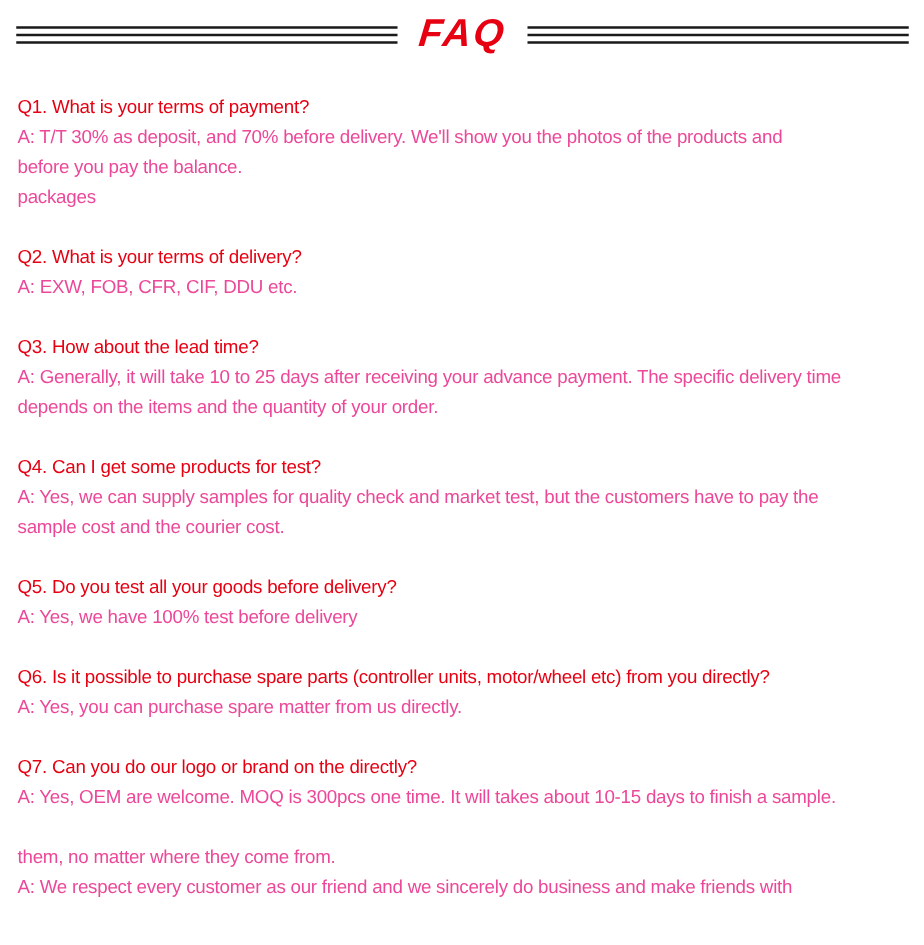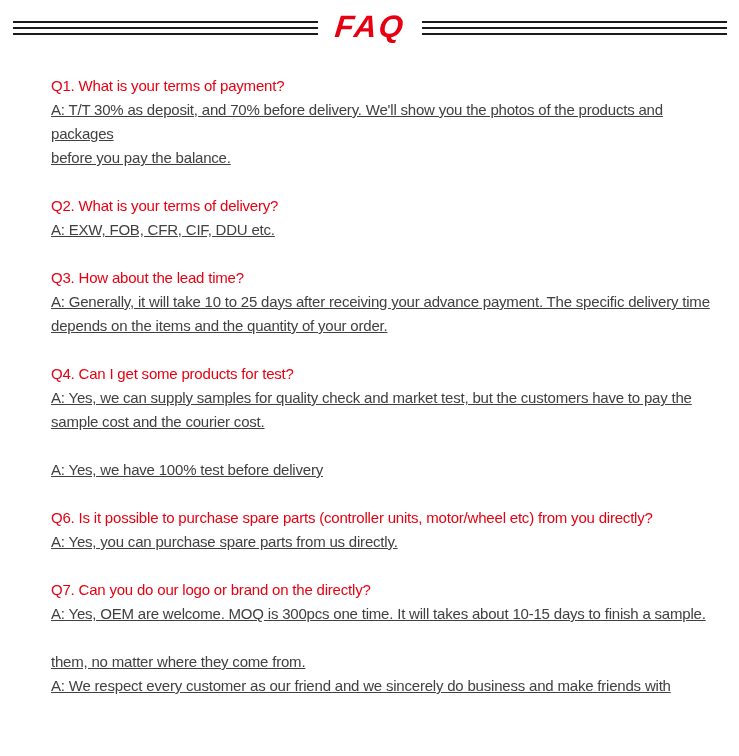--- a/index.html
+++ b/index.html
@@ -53,28 +53,26 @@
     margin: 0 0 24px 0;
   }
   .faq-item:last-child {
     margin-bottom: 0;
   }
   .q, .a {
     font-size: 15px;
     line-height: 24px;
     letter-spacing: -0.2px;
     white-space: nowrap;
-    margin-left: 37px;
   }
   .q {
     color: #e60012;
   }
   .a {
-    color: #404040;
-    text-decoration: underline;
+    color: #ec4899;
   }
 </style>
 </head>
 <body>
 
 <div class="page">
 
   <div class="header">
     <div class="rule-group">
       <div class="rule"></div>
@@ -87,48 +85,49 @@
       <div class="rule"></div>
       <div class="rule"></div>
     </div>
   </div>
 
   <div class="faq-list">
 
     <section class="faq-item">
       <div class="q">Q1. What is your terms of payment?</div>
       <div class="a">A: T/T 30% as deposit, and 70% before delivery. We'll show you the photos of the products and</div>
+      <div class="a">before you pay the balance.</div>
       <div class="a">packages</div>
-      <div class="a">before you pay the balance.</div>
     </section>
 
     <section class="faq-item">
       <div class="q">Q2. What is your terms of delivery?</div>
       <div class="a">A: EXW, FOB, CFR, CIF, DDU etc.</div>
     </section>
 
     <section class="faq-item">
       <div class="q">Q3. How about the lead time?</div>
       <div class="a">A: Generally, it will take 10 to 25 days after receiving your advance payment. The specific delivery time</div>
       <div class="a">depends on the items and the quantity of your order.</div>
     </section>
 
     <section class="faq-item">
       <div class="q">Q4. Can I get some products for test?</div>
       <div class="a">A: Yes, we can supply samples for quality check and market test, but the customers have to pay the</div>
       <div class="a">sample cost and the courier cost.</div>
     </section>
 
     <section class="faq-item">
+      <div class="q">Q5. Do you test all your goods before delivery?</div>
       <div class="a">A: Yes, we have 100% test before delivery</div>
     </section>
 
     <section class="faq-item">
       <div class="q">Q6. Is it possible to purchase spare parts (controller units, motor/wheel etc) from you directly?</div>
-      <div class="a">A: Yes, you can purchase spare parts from us directly.</div>
+      <div class="a">A: Yes, you can purchase spare matter from us directly.</div>
     </section>
 
     <section class="faq-item">
       <div class="q">Q7. Can you do our logo or brand on the directly?</div>
       <div class="a">A: Yes, OEM are welcome. MOQ is 300pcs one time. It will takes about 10-15 days to finish a sample.</div>
     </section>
 
     <section class="faq-item">
       <div class="a">them, no matter where they come from.</div>
       <div class="a">A: We respect every customer as our friend and we sincerely do business and make friends with</div>

